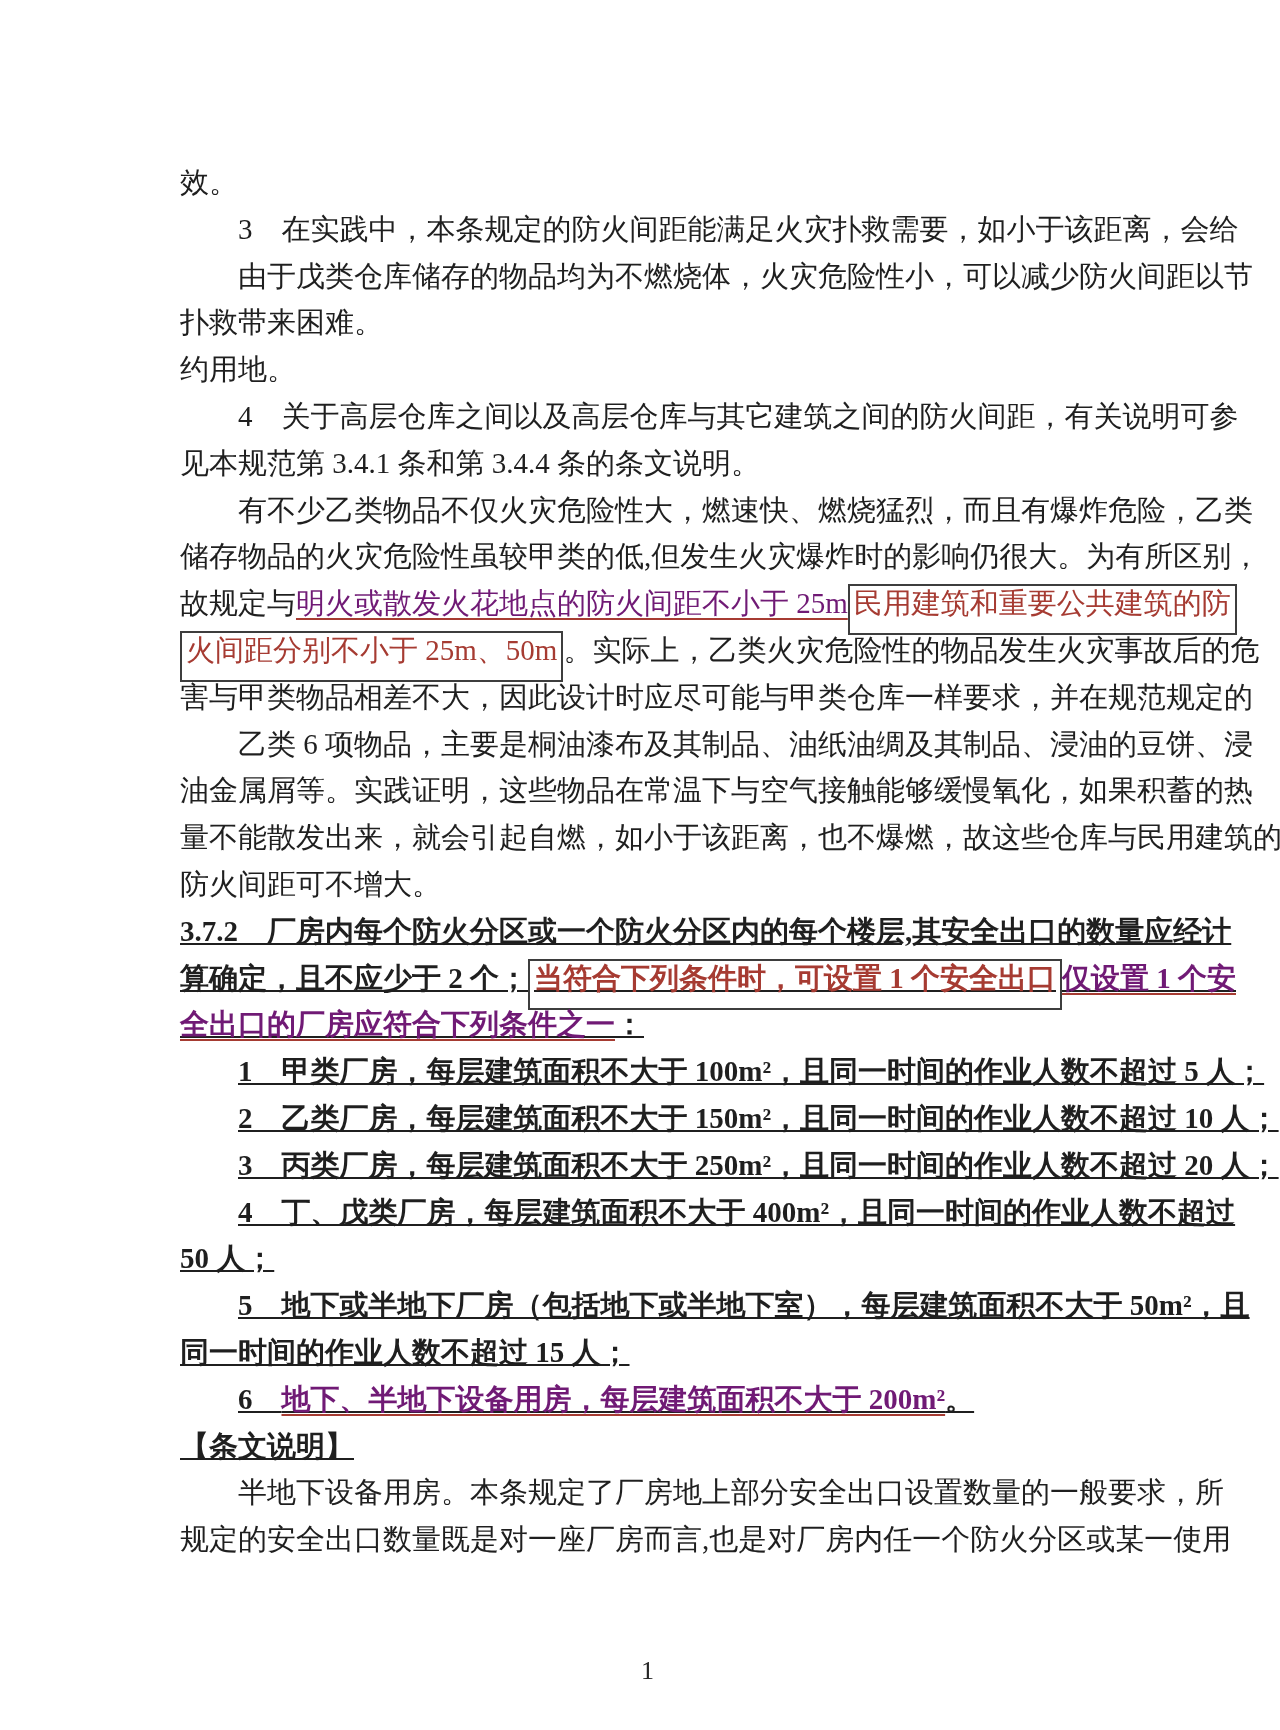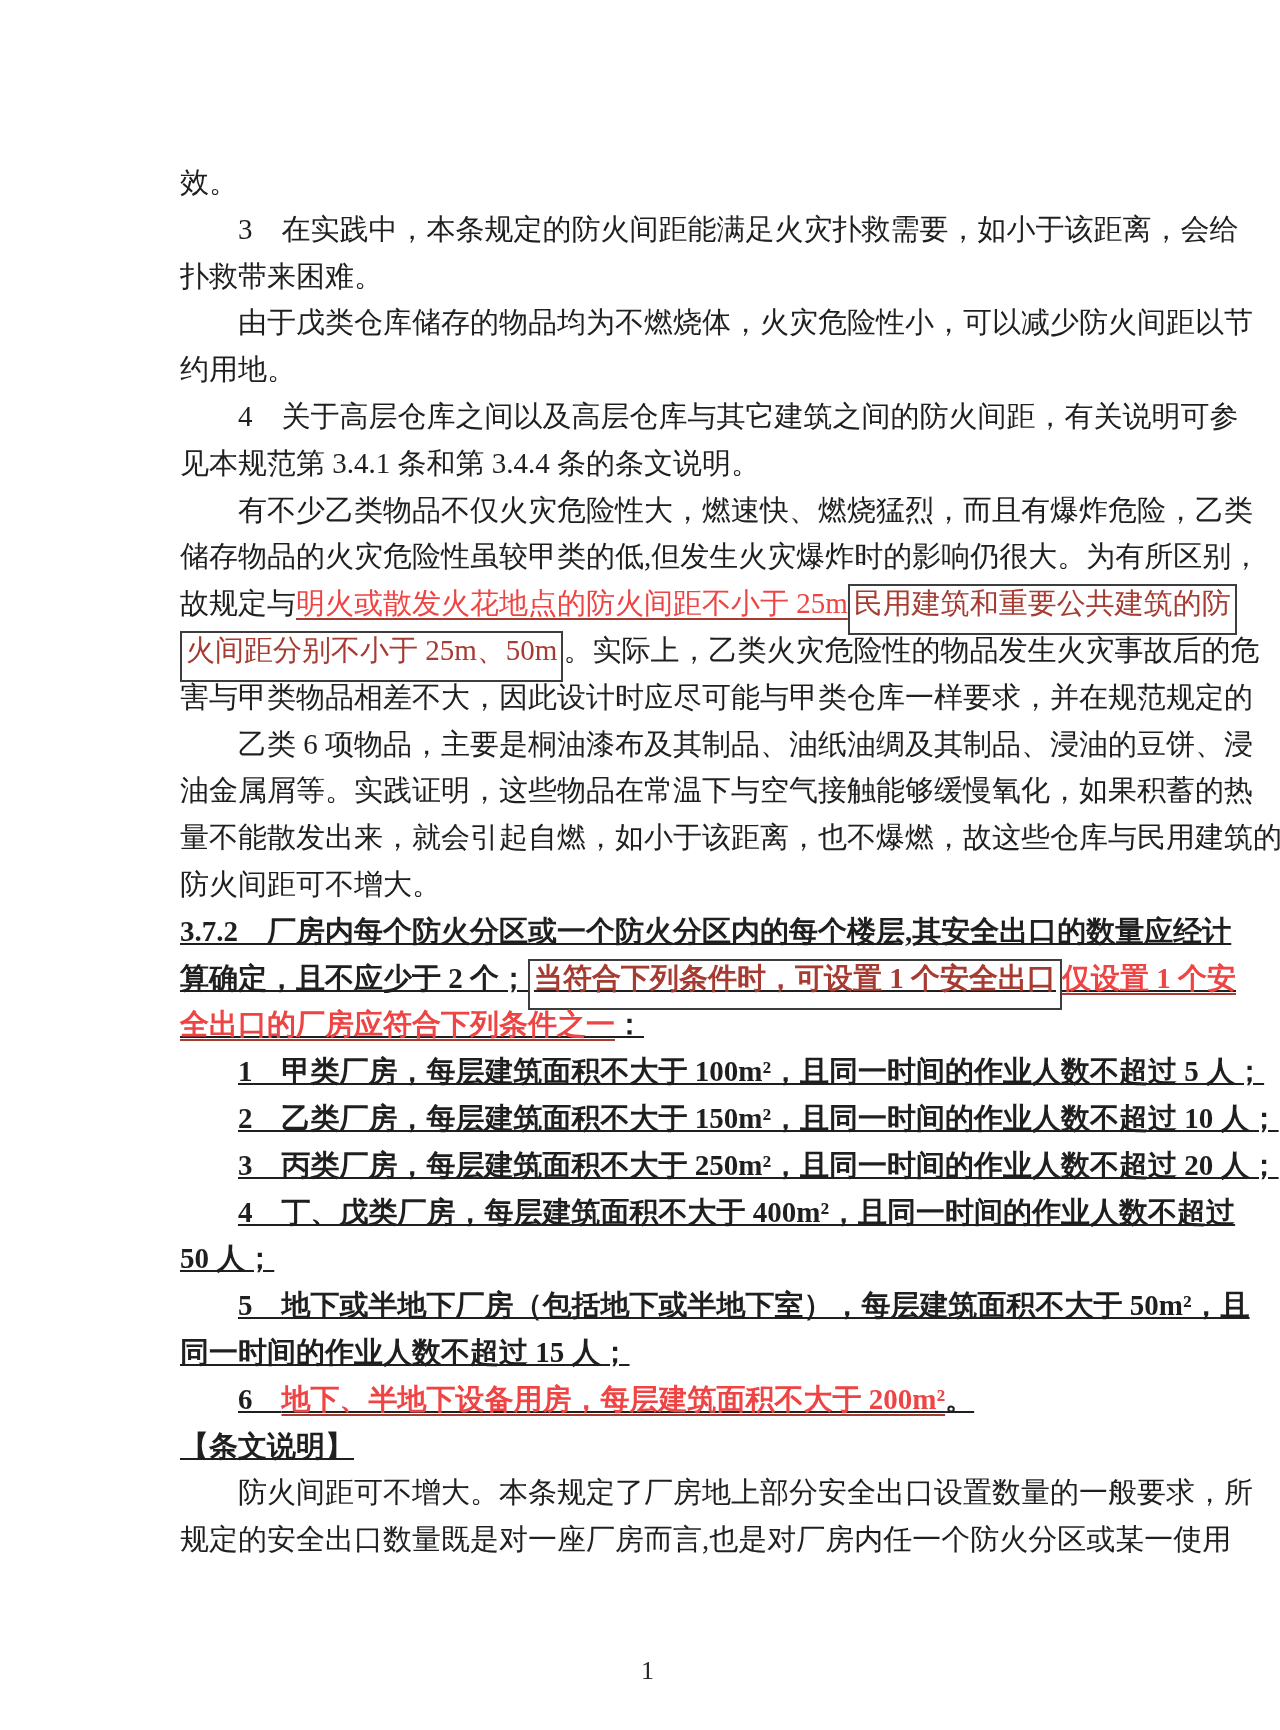--- a/index.html
+++ b/index.html
@@ -21,21 +21,21 @@
     left: 180px;
     top: 159px;
     width: 935px;
     font-size: 29px;
     line-height: 46.8px;
     text-align: left;
   }
   .ln { white-space: nowrap; }
   .ind { text-indent: 2em; }
   .bold { font-weight: 700; text-decoration: underline; }
-  .red { color: #ef4444; }
+  .red { color: #701a75; }
   .u {
     text-decoration: underline;
     text-decoration-color: #a63b32;
     text-decoration-thickness: 2px;
     text-underline-offset: 5px;
   }
   .boxed {
     color: #a63b32;
     border: 2px solid #3d3d3d;
     padding: 1px 4px 14px 4px;
@@ -53,22 +53,22 @@
   }
 </style>
 </head>
 <body>
 
 <div class="page">
   <div class="content">
 
     <div class="ln"><span>效。</span></div>
     <div class="ln ind"><span>3　在实践中，本条规定的防火间距能满足火灾扑救需要，如小于该距离，会给</span></div>
+    <div class="ln ind"><span>由于戊类仓库储存的物品均为不燃烧体，火灾危险性小，可以减少防火间距以节</span></div>
     <div class="ln"><span>扑救带来困难。</span></div>
-    <div class="ln ind"><span>由于戊类仓库储存的物品均为不燃烧体，火灾危险性小，可以减少防火间距以节</span></div>
     <div class="ln"><span>约用地。</span></div>
     <div class="ln ind"><span>4　关于高层仓库之间以及高层仓库与其它建筑之间的防火间距，有关说明可参</span></div>
     <div class="ln"><span>见本规范第 3.4.1 条和第 3.4.4 条的条文说明。</span></div>
     <div class="ln ind"><span>有不少乙类物品不仅火灾危险性大，燃速快、燃烧猛烈，而且有爆炸危险，乙类</span></div>
     <div class="ln"><span>储存物品的火灾危险性虽较甲类的低,但发生火灾爆炸时的影响仍很大。为有所区别，</span></div>
 
     <div class="ln"><span>故规定与</span><span class="red u">明火或散发火花地点的防火间距不小于 25m</span><span class="boxed">民用建筑和重要公共建筑的防</span></div>
     <div class="ln"><span class="boxed">火间距分别不小于 25m、50m</span><span>。实际上，乙类火灾危险性的物品发生火灾事故后的危</span></div>
 
     <div class="ln"><span>害与甲类物品相差不大，因此设计时应尽可能与甲类仓库一样要求，并在规范规定的</span></div>
@@ -84,19 +84,19 @@
     <div class="ln ind bold"><span>1　甲类厂房，每层建筑面积不大于 100m²，且同一时间的作业人数不超过 5 人；</span></div>
     <div class="ln ind bold"><span>2　乙类厂房，每层建筑面积不大于 150m²，且同一时间的作业人数不超过 10 人；</span></div>
     <div class="ln ind bold"><span>3　丙类厂房，每层建筑面积不大于 250m²，且同一时间的作业人数不超过 20 人；</span></div>
     <div class="ln ind bold"><span>4　丁、戊类厂房，每层建筑面积不大于 400m²，且同一时间的作业人数不超过</span></div>
     <div class="ln bold"><span>50 人；</span></div>
     <div class="ln ind bold"><span>5　地下或半地下厂房（包括地下或半地下室），每层建筑面积不大于 50m²，且</span></div>
     <div class="ln bold"><span>同一时间的作业人数不超过 15 人；</span></div>
     <div class="ln ind bold"><span>6　</span><span class="red u">地下、半地下设备用房，每层建筑面积不大于 200m²</span><span>。</span></div>
 
     <div class="ln bold"><span>【条文说明】</span></div>
-    <div class="ln ind"><span>防火间距可不增大。本条规定了厂房地上部分安全出口设置数量的一般要求，所</span></div>
+    <div class="ln ind"><span>半地下设备用房。本条规定了厂房地上部分安全出口设置数量的一般要求，所</span></div>
     <div class="ln"><span>规定的安全出口数量既是对一座厂房而言,也是对厂房内任一个防火分区或某一使用</span></div>
 
   </div>
 
   <div class="footer">1</div>
 </div>
 
 </body></html>

